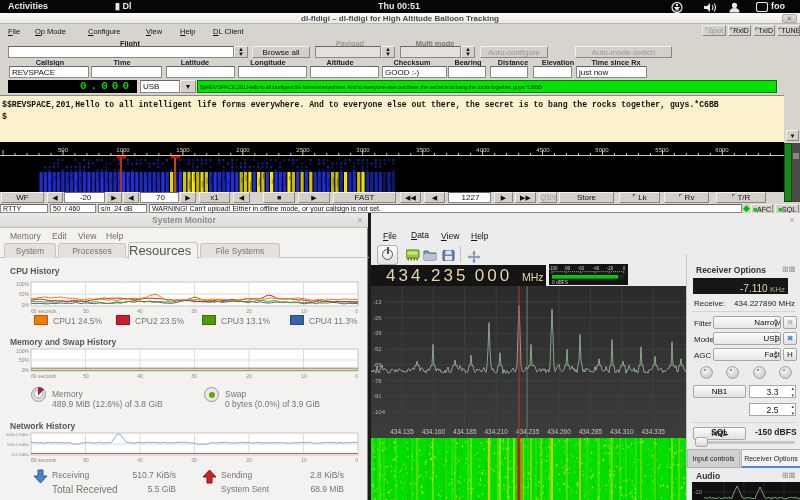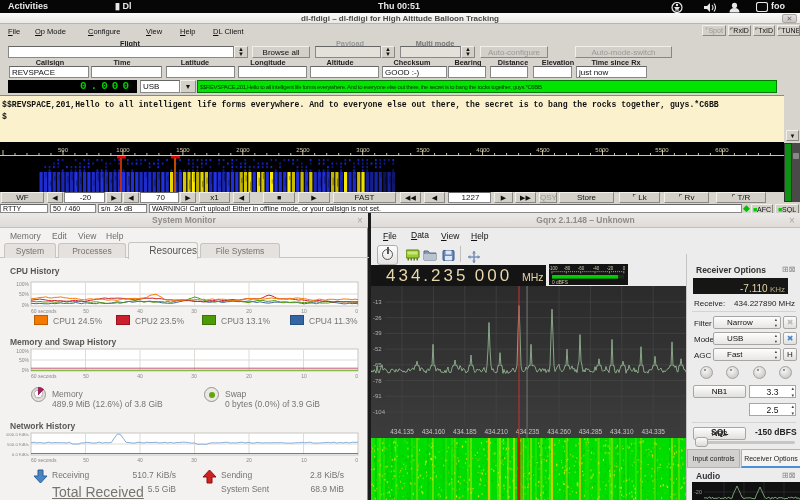--- a/index.html
+++ b/index.html
@@ -14,21 +14,21 @@
 
 
 #fldigi { left:0; top:13px; width:800px; height:200px; background:#d7d3cd; }
 #fl-title { left:0; top:0; width:800px; height:11px; background:linear-gradient(#fbfbfb,#e9e8e6); border-bottom:1px solid #b8b4ae; color:#4a4a4a; font-size:8px; font-weight:bold; text-align:center; line-height:11px; }
 #fl-menu { left:0; top:11px; width:800px; height:13px; background:#d7d3cd; font-size:7.5px; color:#111; }
 .mi { position:absolute; top:3px; }
 .flbtn { position:absolute; background:#d3cfc9; border:1px solid; border-color:#f2efe9 #8a8780 #8a8780 #f2efe9; font-size:8px; color:#111; text-align:center; }
 .flbtn.gray { color:#999; }
 .inp { position:absolute; background:#fff; border:1px solid #888; border-top-color:#666; font-size:8px; color:#111; padding-left:2px; }
 .hdr8 { position:absolute; font-size:7.3px; font-weight:bold; color:#222; text-align:center; }
-.qcombo { height:13px; background:linear-gradient(#fdfdfd,#e8e6e4); border:1px solid #a8a6a4; border-radius:2px; font-size:8px; color:#111; line-height:12px; padding-left:13px; }
+.qcombo { height:13px; background:linear-gradient(#fdfdfd,#e8e6e4); border:1px solid #a8a6a4; border-radius:2px; font-size:8px; color:#111; line-height:12px; padding-left:13px;text-align:right; }
 .qcombo::after { content:"\25B4\A\25BE"; white-space:pre; position:absolute; right:3px; top:0px; color:#444; font-size:4.6px; line-height:6px; }
 .qbtn { height:13px; background:linear-gradient(#fdfdfd,#e2e0de); border:1px solid #a8a6a4; border-radius:2px; font-size:8px; text-align:center; line-height:12px; }
 .qspin { height:13px; background:#fff; border:1px solid #a8a6a4; border-radius:0; font-size:8.5px; color:#111; text-align:center; line-height:12px; }
 .qspin::after { content:"\25B4\A\25BE"; white-space:pre; position:absolute; right:1px; top:-1px; font-size:5px; line-height:7px; color:#444; }
 .knob { width:13px; height:13px; border-radius:50%; background:radial-gradient(circle at 40% 35%, #f8f8f8, #d0cecb 70%, #b8b6b3); border:1px solid #a5a3a0; }
 .knob::after { content:""; position:absolute; left:3px; top:2px; width:2px; height:2px; border-radius:50%; background:#777; }
 </style>
 </head>
 <body>
 <div id="stage">
@@ -548,21 +548,21 @@
     <div class="abs" style="left:0; top:15px; width:369px; height:14px; color:#6e6b68; font-size:8.5px;">
       <span class="abs" style="left:10px; top:3px;">Memory</span>
       <span class="abs" style="left:52px; top:3px;">Edit</span>
       <span class="abs" style="left:78px; top:3px;">View</span>
       <span class="abs" style="left:106px; top:3px;">Help</span>
     </div>
 
     <div class="abs" style="left:0; top:29px; width:369px; height:16px; border-bottom:1px solid #c8c5c1;">
       <span class="abs" style="left:4px; top:1px; width:52px; height:15px; background:#e4e1de; border:1px solid #c8c5c1; border-bottom:none; border-radius:3px 3px 0 0; color:#77746f; font-size:8.5px; text-align:center; line-height:14px;">System</span>
       <span class="abs" style="left:58px; top:1px; width:68px; height:15px; background:#e4e1de; border:1px solid #c8c5c1; border-bottom:none; border-radius:3px 3px 0 0; color:#77746f; font-size:8.5px; text-align:center; line-height:14px;">Processes</span>
-      <span class="abs" style="left:128px; top:0px; width:70px; height:17px; background:#f4f2f1; border:1px solid #c8c5c1; border-bottom:none; border-radius:3px 3px 0 0; color:#55524e; font-size:10px; text-align:right; line-height:15px;">Resources</span>
+      <span class="abs" style="left:128px; top:0px; width:70px; height:17px; background:#f4f2f1; border:1px solid #c8c5c1; border-bottom:none; border-radius:3px 3px 0 0; color:#55524e; font-size:13px; text-align:left; line-height:15px;">Resources</span>
       <span class="abs" style="left:200px; top:1px; width:80px; height:15px; background:#e4e1de; border:1px solid #c8c5c1; border-bottom:none; border-radius:3px 3px 0 0; color:#77746f; font-size:8.5px; text-align:center; line-height:14px;">File Systems</span>
     </div>
     <div class="abs" style="left:10px; top:53px; font-size:8.5px; font-weight:bold; color:#5a5753;">CPU History</div>
     <div id="cpuchart" class="abs" style="left:6px; top:67px; width:357px; height:35px;"><svg width="357" height="35" xmlns="http://www.w3.org/2000/svg">
           <rect x="25" y="2" width="327" height="24" fill="#fff" stroke="#c8c5c1" stroke-width="1"></rect>
           <line x1="79.5" y1="2" x2="79.5" y2="26" stroke="#dedbd8" stroke-width="1"></line>
           <line x1="134.0" y1="2" x2="134.0" y2="26" stroke="#dedbd8" stroke-width="1"></line>
           <line x1="188.5" y1="2" x2="188.5" y2="26" stroke="#dedbd8" stroke-width="1"></line>
           <line x1="243.0" y1="2" x2="243.0" y2="26" stroke="#dedbd8" stroke-width="1"></line>
           <line x1="297.5" y1="2" x2="297.5" y2="26" stroke="#dedbd8" stroke-width="1"></line>
@@ -644,33 +644,32 @@
           <text x="352" y="31" font-size="5" fill="#888" text-anchor="end">0</text>
           <polyline points="25.0,11.9 28.0,11.2 30.9,12.0 33.9,11.5 36.9,12.1 39.9,11.9 42.8,11.2 45.8,12.0 48.8,11.5 51.8,11.7 54.7,11.7 57.7,11.7 60.7,12.0 63.6,11.4 66.6,13.0 69.6,13.0 72.6,13.0 75.5,11.9 78.5,11.8 81.5,11.3 84.5,11.8 87.4,12.1 90.4,11.9 93.4,11.2 96.3,12.1 99.3,11.6 102.3,11.8 105.3,11.5 108.2,7.3 111.2,3.2 114.2,3.2 117.2,7.3 120.1,11.3 123.1,11.6 126.1,12.0 129.0,12.1 132.0,11.2 135.0,11.7 138.0,12.0 140.9,11.2 143.9,11.6 146.9,11.5 149.9,11.3 152.8,11.9 155.8,11.8 158.8,11.3 161.7,12.0 164.7,11.4 167.7,12.1 170.7,11.5 173.6,11.5 176.6,11.2 179.6,11.3 182.6,11.7 185.5,12.0 188.5,12.0 191.5,13.3 194.4,13.2 197.4,13.2 200.4,13.4 203.4,12.2 206.3,11.8 209.3,11.9 212.3,11.8 215.3,11.8 218.2,11.4 221.2,11.3 224.2,12.0 227.1,11.8 230.1,12.0 233.1,11.5 236.1,11.2 239.0,12.0 242.0,11.4 245.0,11.9 248.0,12.2 250.9,11.4 253.9,11.8 256.9,12.0 259.8,11.7 262.8,11.9 265.8,11.8 268.8,11.7 271.7,11.8 274.7,11.6 277.7,11.9 280.7,12.1 283.6,12.1 286.6,12.1 289.6,11.7 292.5,11.8 295.5,11.4 298.5,11.7 301.5,11.5 304.4,11.2 307.4,12.1 310.4,12.1 313.4,12.0 316.3,11.8 319.3,11.6 322.3,11.4 325.2,11.8 328.2,11.2 331.2,12.2 334.2,11.4 337.1,12.0 340.1,11.3 343.1,12.1 346.1,11.2 349.0,11.4 352.0,11.2" fill="none" stroke="#85aed6" stroke-width="1"></polyline>
           <line x1="25" y1="22.5" x2="352" y2="22.5" stroke="#cc4444" stroke-width="0.9"></line>
         </svg></div>
 
     <div class="abs" style="left:33px; top:256px;" id="dlarrow"><svg width="15" height="15" xmlns="http://www.w3.org/2000/svg">
           <path d="M5 1 h5 v6 h4 l-6.5 7 -6.5 -7 h4 z" fill="#4a84c4" stroke="#2b5e94" stroke-width="1"></path>
         </svg></div>
     <div class="abs" style="left:52px; top:257px; font-size:8.5px; color:#77746f;">Receiving</div>
     <div class="abs" style="left:110px; top:257px; width:66px; text-align:right; font-size:8.5px; color:#77746f;">510.7 KiB/s</div>
-    <div class="abs" style="left:52px; top:271px; font-size:14px; color:#77746f;text-decoration:underline;">Total Received</div>
+    <div class="abs" style="left:52px; top:271px; font-size:10px; color:#77746f;">Total Received</div>
     <div class="abs" style="left:110px; top:271px; width:66px; text-align:right; font-size:8.5px; color:#77746f;">5.5 GiB</div>
     <div class="abs" style="left:202px; top:256px;" id="ularrow"><svg width="15" height="15" xmlns="http://www.w3.org/2000/svg">
           <path d="M7.5 1 L14 8 h-4 v6 h-5 v-6 h-4 z" fill="#cc2222" stroke="#8a1111" stroke-width="1"></path>
         </svg></div>
     <div class="abs" style="left:221px; top:257px; font-size:8.5px; color:#77746f;">Sending</div>
     <div class="abs" style="left:280px; top:257px; width:64px; text-align:right; font-size:8.5px; color:#77746f;">2.8 KiB/s</div>
     <div class="abs" style="left:221px; top:271px; font-size:8.5px; color:#77746f;">System Sent</div>
     <div class="abs" style="left:280px; top:271px; width:64px; text-align:right; font-size:8.5px; color:#77746f;">68.9 MiB</div>
   </div>
 
   <div id="gqrx" class="abs" style="left:371px; top:213px; width:429px; height:287px; background:#ececec;">
-    <div class="abs" style="left:0; top:0; width:429px; height:15px; background:linear-gradient(#ebe9e7,#dedbd8); border-bottom:1px solid #c3c0bc; color:#8e8b88; font-size:8.5px; font-weight:bold; text-align:center; line-height:15px;">Gqrx 2.1.148 – Unknown</div>
     <div class="abs" style="left:418px; top:3px; color:#aaa8a5; font-size:10px; line-height:10px;">×</div>
     <div class="abs" style="left:0; top:15px; width:429px; height:15px; color:#111; font-size:8.5px;">
       <span class="abs" style="left:12px; top:3px;"><u>F</u>ile</span>
       <span class="abs" style="left:40px; top:2px;"><u>D</u>ata</span>
       <span class="abs" style="left:70px; top:3px;"><u>V</u>iew</span>
       <span class="abs" style="left:100px; top:3px;"><u>H</u>elp</span>
     </div>
 
     <div class="abs" style="left:6px; top:32px; width:21px; height:20px; background:linear-gradient(#fdfdfd,#e4e2e0); border:1px solid #b0aeac; border-radius:3px;"></div>
     <div class="abs" style="left:11px; top:36px; width:11px; height:11px; border:1.5px solid #555; border-radius:50%;"></div>

